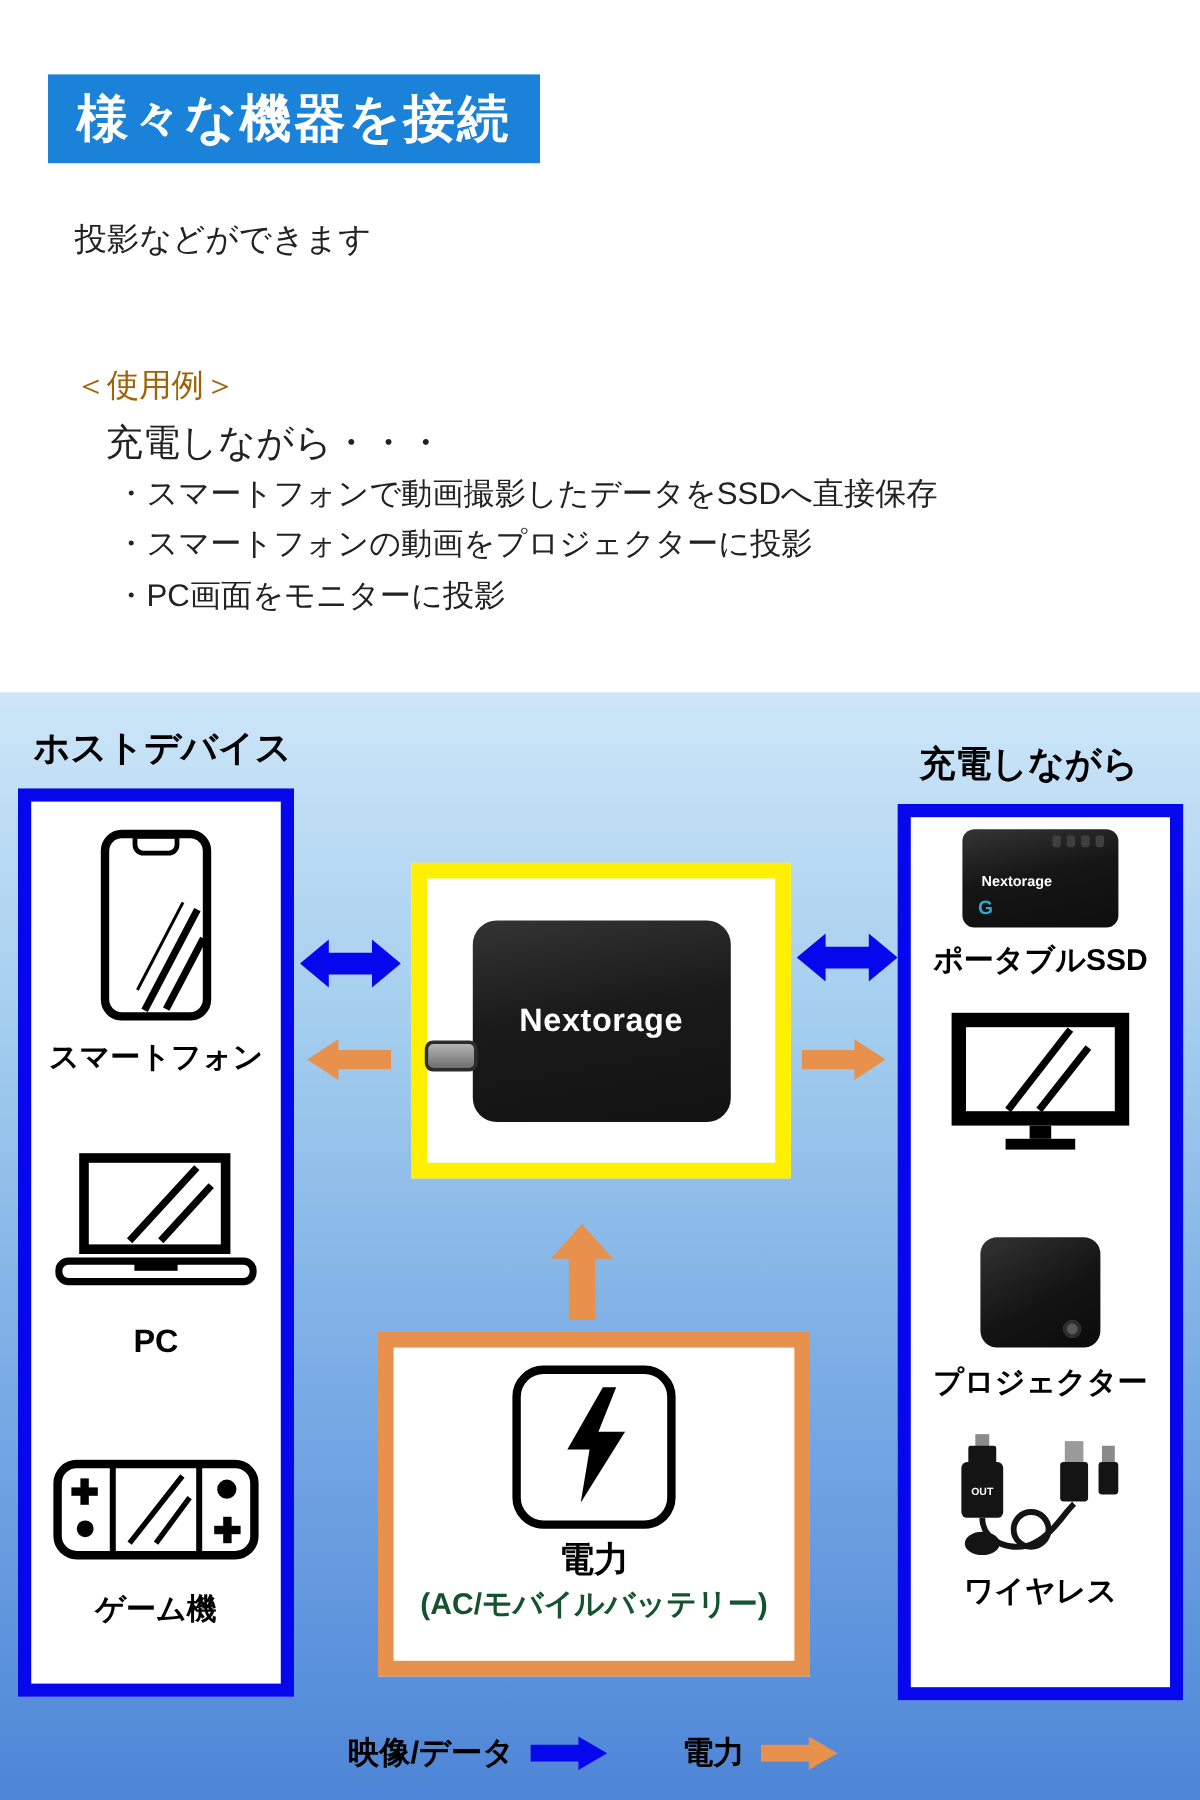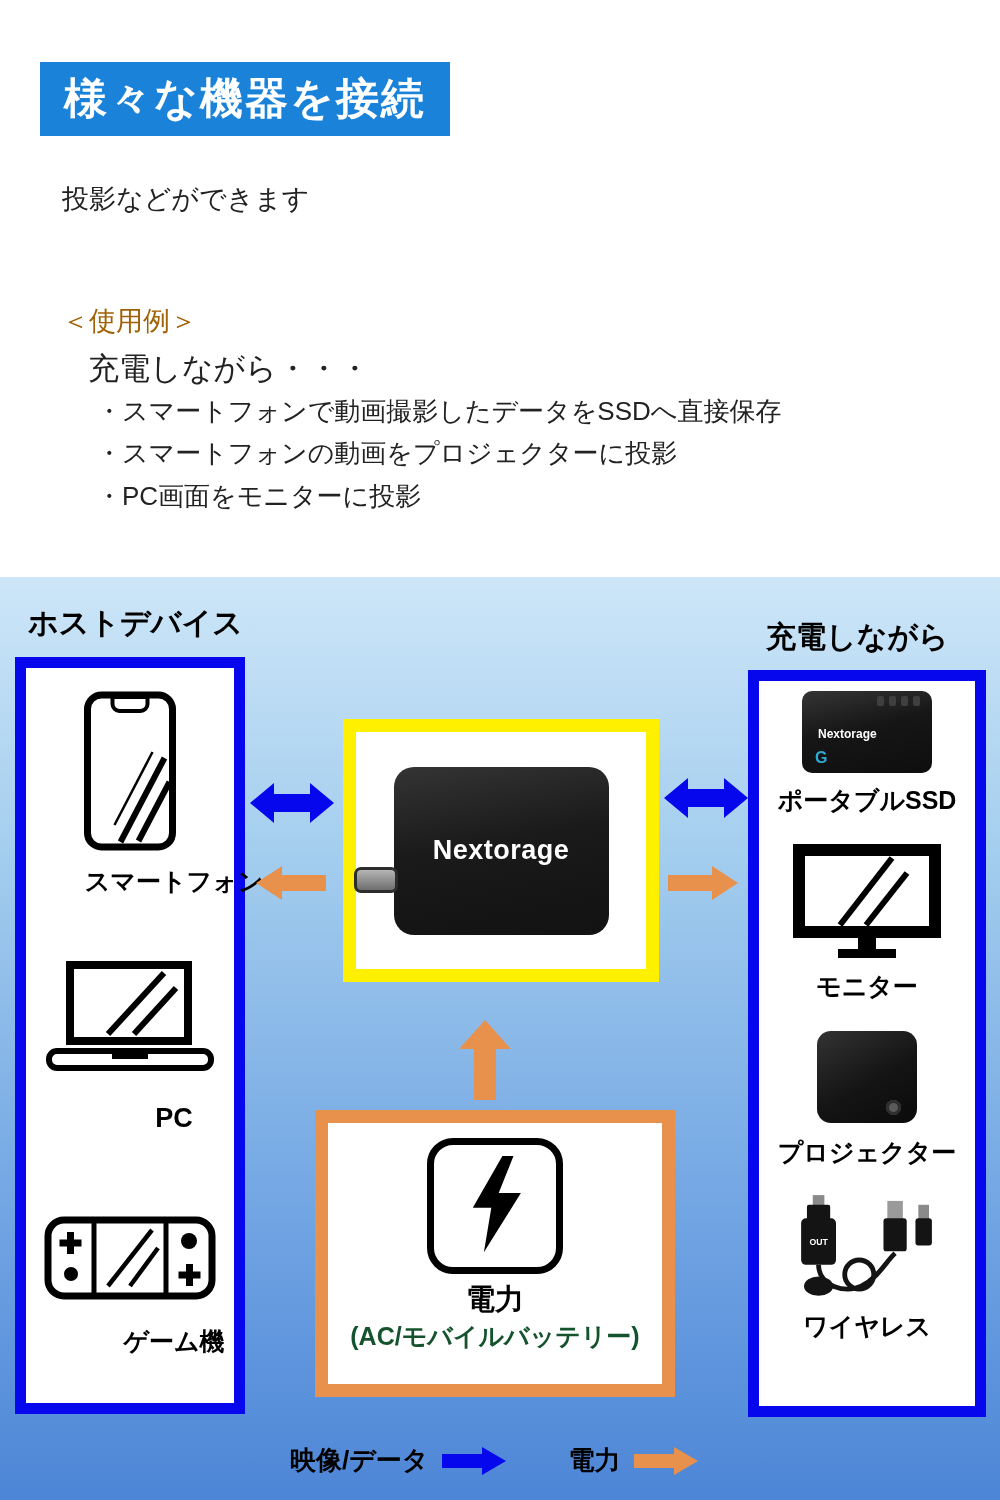--- a/index.html
+++ b/index.html
@@ -16,21 +16,21 @@
   .usage-list { position:absolute; left:96px; top:390px; font-size:26px; line-height:1.63; color:#222; }
 
   
   .diagram { position:absolute; left:0; top:577px; width:1000px; height:940px;
              background:linear-gradient(180deg,#cde6f8 0%,#a3cdee 30%,#6ea2e2 70%,#4b84d6 100%); }
   .zone-label { position:absolute; font-size:30px; font-weight:bold; color:#000; }
   .host-label { left:28px; top:26px; }
   .conn-label { left:766px; top:40px; }
 
   .device-box { position:absolute; background:#fff; border:11px solid #0707ee; }
-  .host-box { left:15px; top:80px; width:230px; height:757px;padding-left:44px; }
+  .host-box { left:15px; top:80px; width:230px; height:757px; }
   .conn-box { left:748px; top:93px; width:238px; height:747px; }
 
   .abs { position:absolute; }
   .center-x { left:50%; transform:translateX(-50%); }
   .dev-label { position:absolute; width:100%; text-align:center; font-weight:bold;
                font-size:25px; color:#000; line-height:1.25; }
 
   
   .hub-box { position:absolute; left:343px; top:142px; width:316px; height:263px;
              background:#fff; border:13px solid #fff000; display:flex; align-items:center; justify-content:center; }
@@ -162,21 +162,20 @@
       </div>
       <div class="dev-label" style="top:104px">ポータブルSSD</div>
 
       <svg class="abs center-x" style="top:162px" width="150" height="118" viewBox="0 0 150 118">
         <rect x="7" y="7" width="136" height="82" fill="#fff" stroke="#000" stroke-width="12"></rect>
         <line x1="100" y1="15" x2="48" y2="82" stroke="#000" stroke-width="6"></line>
         <line x1="115" y1="30" x2="74" y2="82" stroke="#000" stroke-width="6"></line>
         <rect x="66" y="95" width="18" height="11" fill="#000"></rect>
         <rect x="46" y="106" width="58" height="9" fill="#000"></rect>
       </svg>
-      <div class="dev-label" style="top:290px">モニター</div>
 
       <div class="projector center-x" style="top:350px">
         <div class="projector-lens"></div>
       </div>
       <div class="dev-label" style="top:456px">プロジェクター</div>
 
       <svg class="abs center-x" style="top:508px" width="155" height="112" viewBox="0 0 160 115">
         <rect x="24" y="6" width="12" height="12" fill="#8a8a8a"></rect>
         <rect x="18" y="16" width="24" height="16" rx="2" fill="#141414"></rect>
         <rect x="12" y="30" width="36" height="48" rx="5" fill="#141414"></rect>

